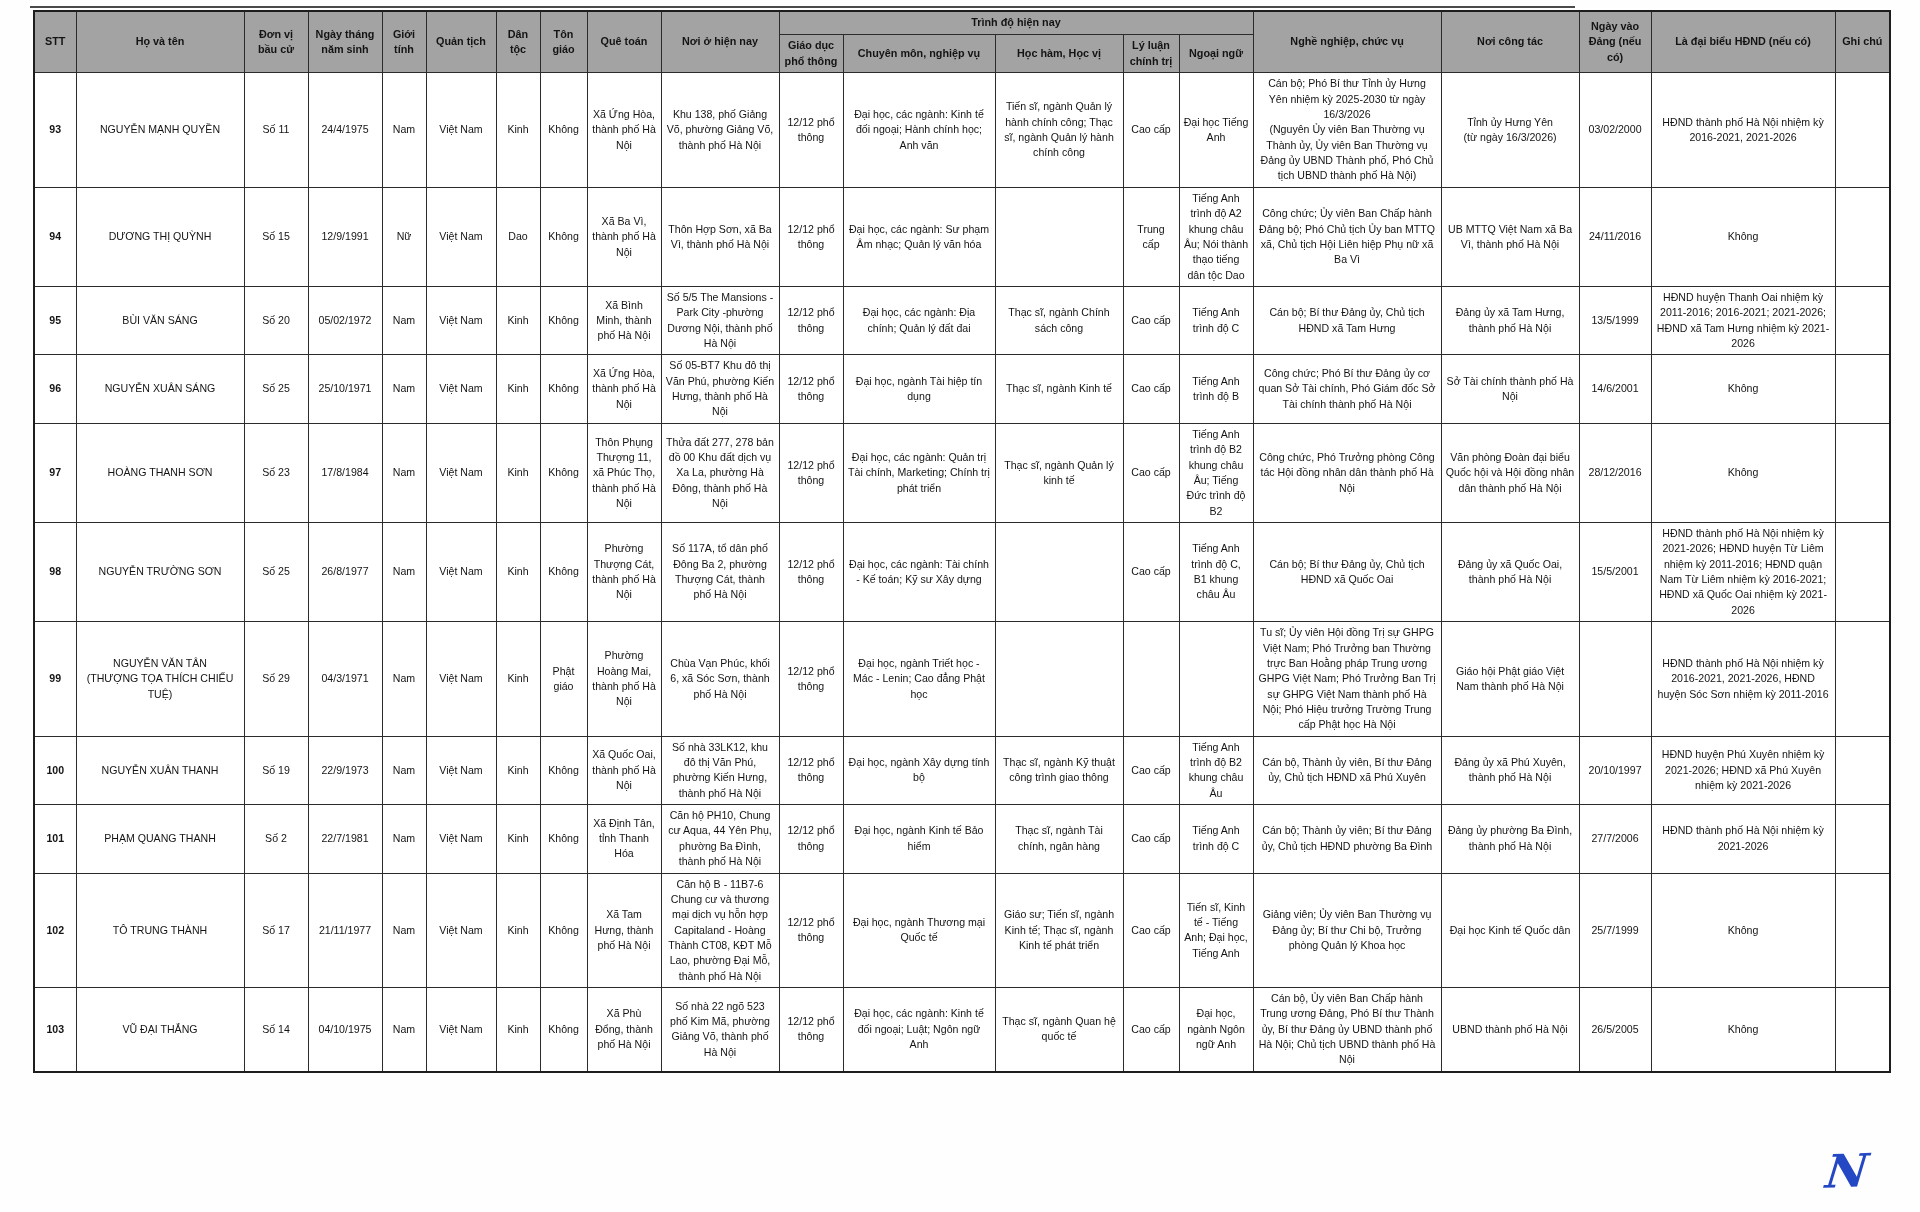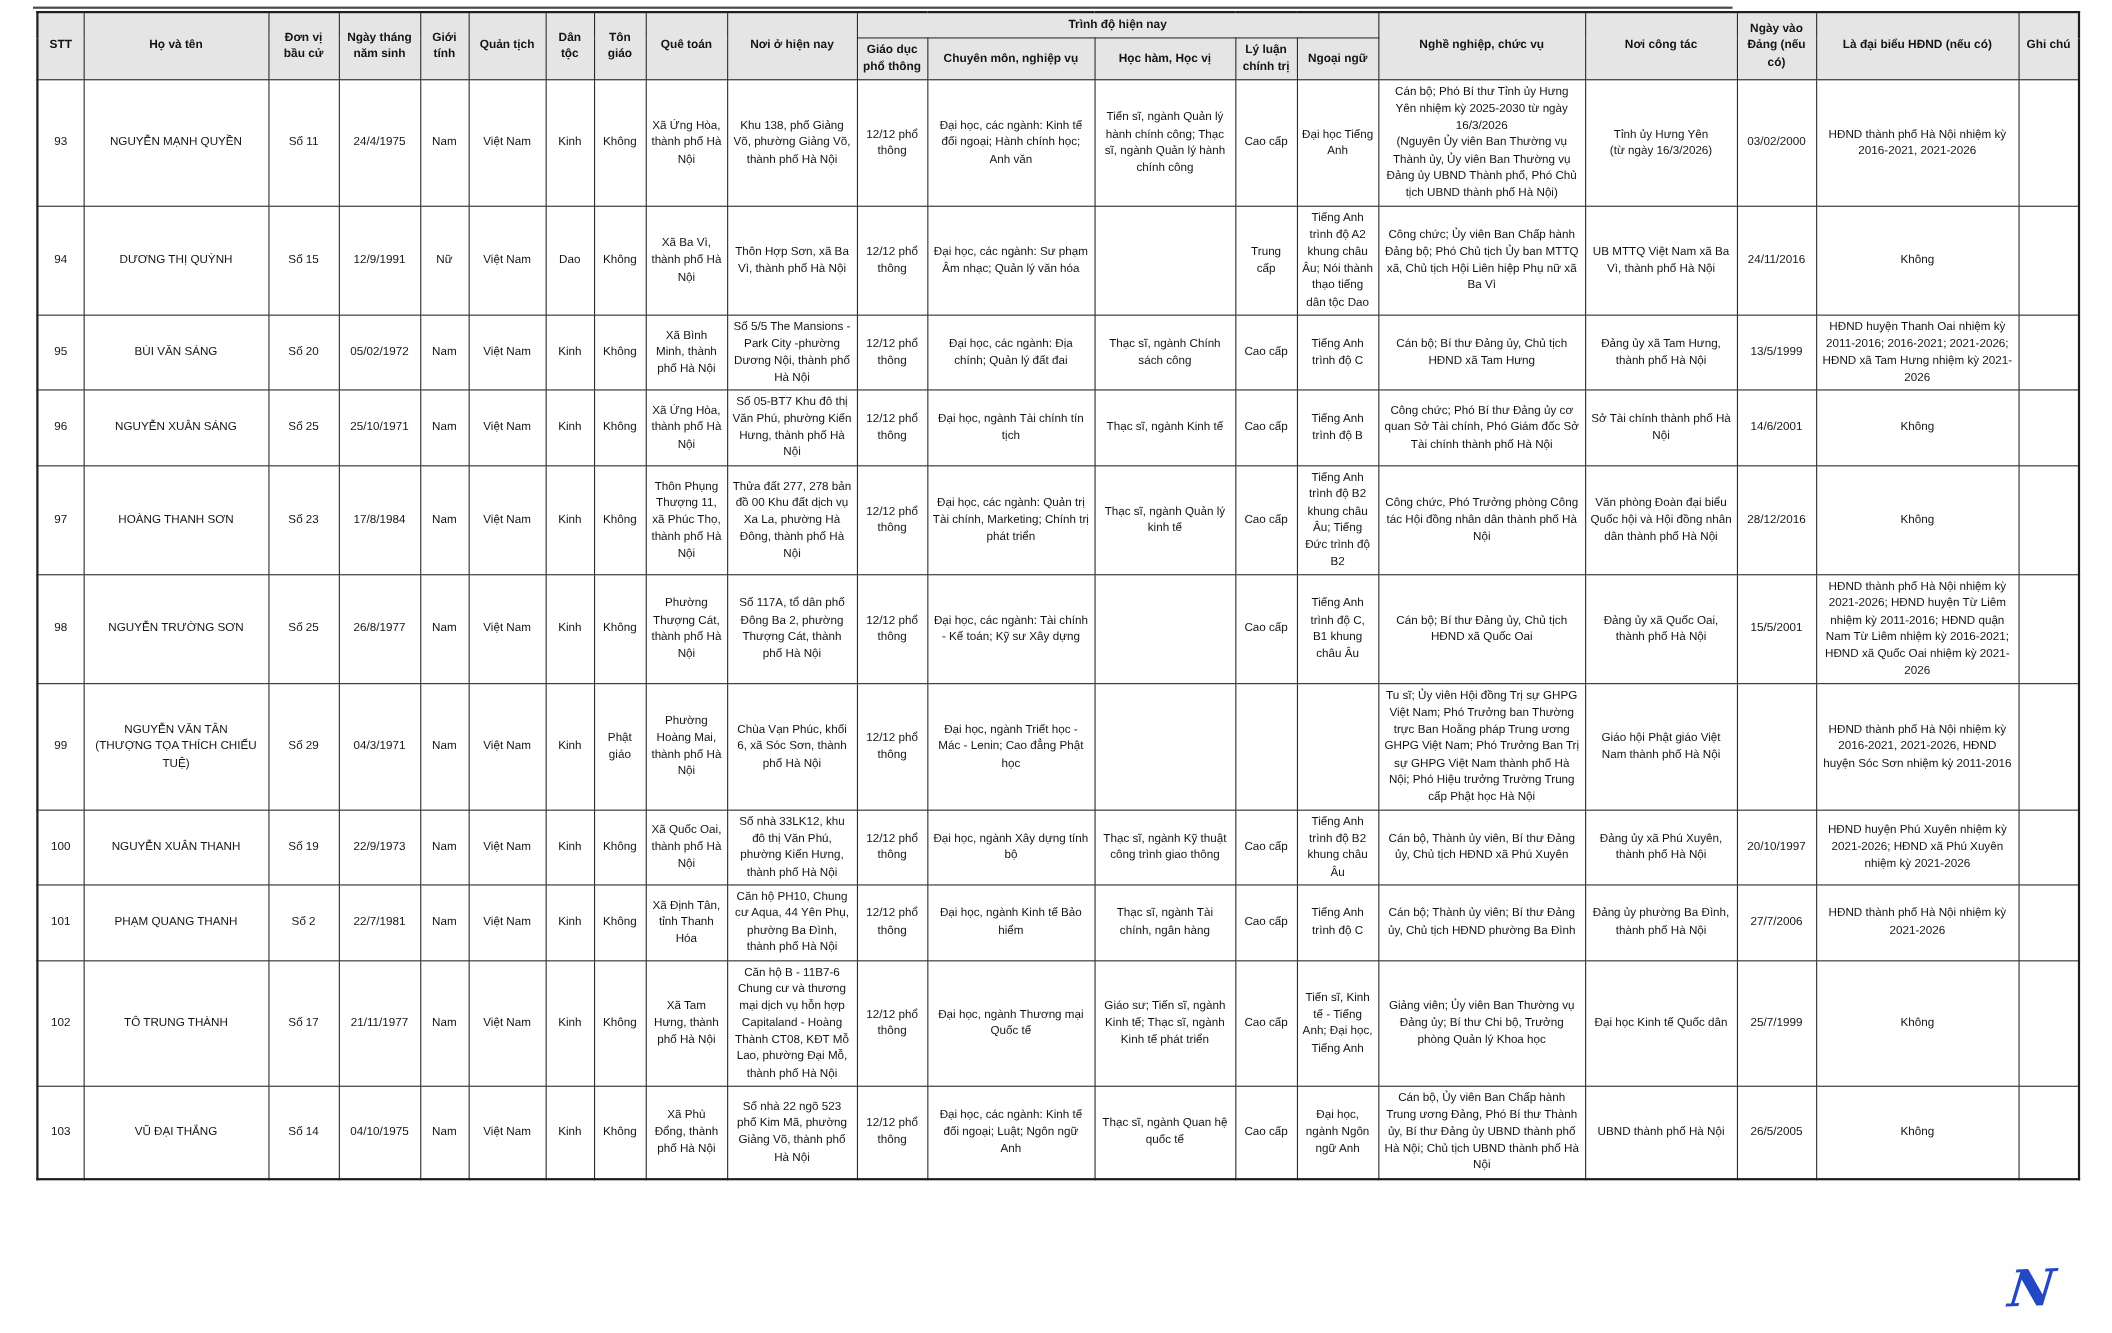--- a/index.html
+++ b/index.html
@@ -38,27 +38,27 @@
     text-align: center;
     font-size: 10.6px;
     line-height: 1.45;
     word-wrap: break-word;
     white-space: pre-line;
   }
   table.roster { border: 2px solid #1d1d1d; }
   table.roster thead th {
     font-weight: bold;
     font-size: 10.8px;
-    background: #e5e5e5;
+    background: #a3a3a3;
     text-align: center;
   }
   thead tr.group-row th { height: 16px; }
   thead tr.sub-row th { height: 30px; }
   td.cell-name { text-align: left; font-size: 10.4px; }
-  td.cell-stt { font-weight: normal; }
+  td.cell-stt { font-weight: bold; }
   tbody tr { min-height: 52px; }
   .signature {
     position: absolute;
     right: 52px;
     bottom: 18px;
     font-family: "DejaVu Serif", serif;
     font-style: italic;
     font-weight: bold;
     font-size: 46px;
     color: #2448c4;
@@ -196,21 +196,21 @@
       <td class="cell-name">NGUYỄN XUÂN SÁNG</td>
       <td>Số 25</td>
       <td>25/10/1971</td>
       <td>Nam</td>
       <td>Việt Nam</td>
       <td>Kinh</td>
       <td>Không</td>
       <td>Xã Ứng Hòa, thành phố Hà Nội</td>
       <td>Số 05-BT7 Khu đô thị Văn Phú, phường Kiến Hưng, thành phố Hà Nội</td>
       <td>12/12 phổ thông</td>
-      <td>Đại học, ngành Tài chính tín tịch</td>
+      <td>Đại học, ngành Tài hiệp tín dụng</td>
       <td>Thạc sĩ, ngành Kinh tế</td>
       <td>Cao cấp</td>
       <td>Tiếng Anh trình độ B</td>
       <td>Công chức; Phó Bí thư Đảng ủy cơ quan Sở Tài chính, Phó Giám đốc Sở Tài chính thành phố Hà Nội</td>
       <td>Sở Tài chính thành phố Hà Nội</td>
       <td>14/6/2001</td>
       <td>Không</td>
       <td></td>
     </tr>
         <tr>

